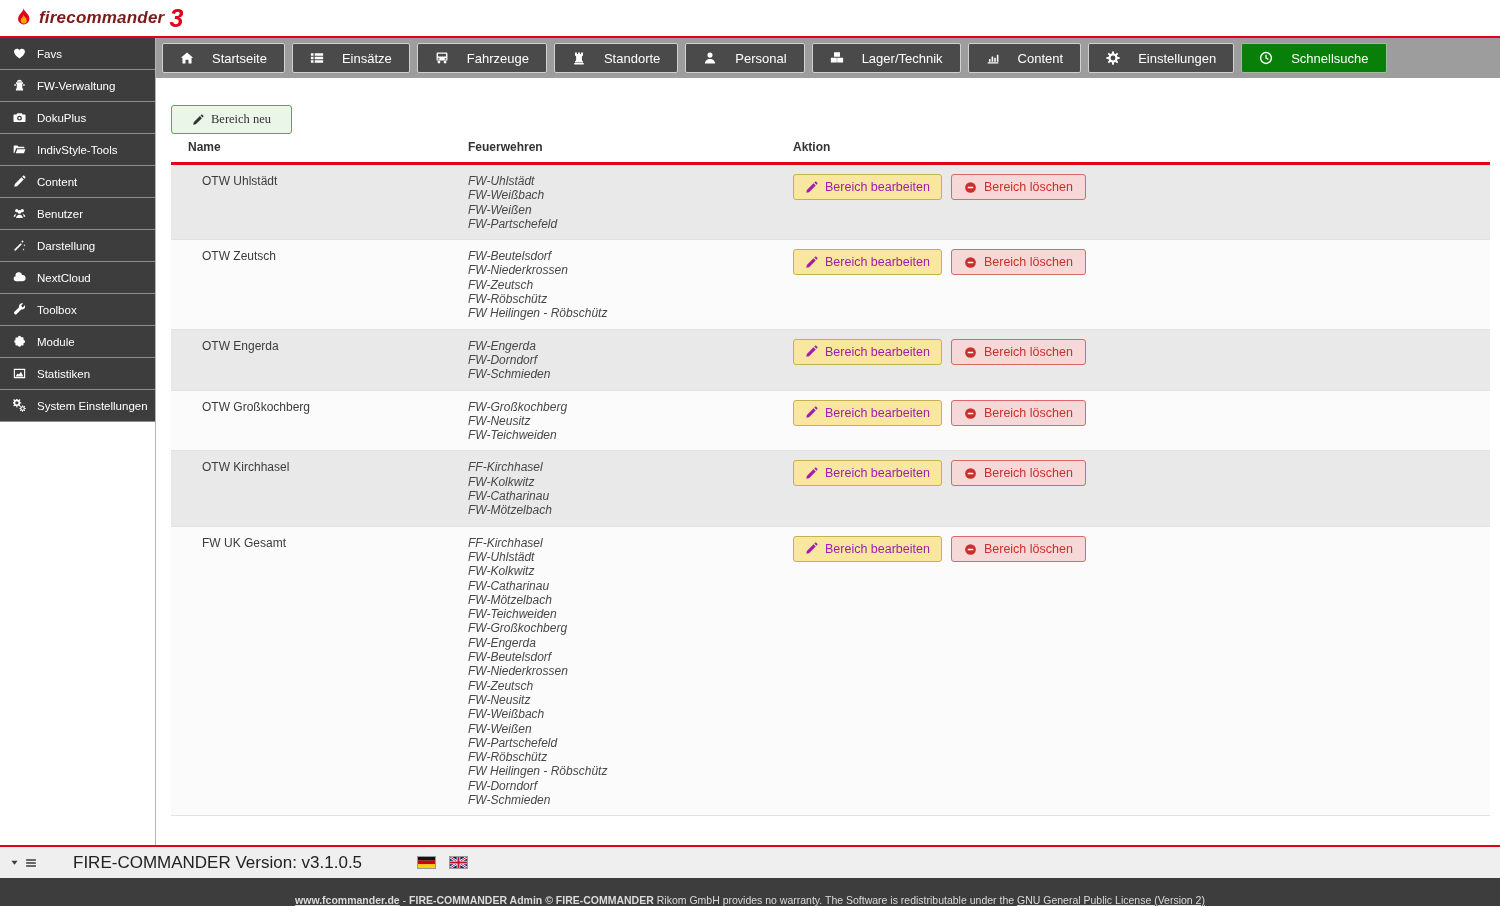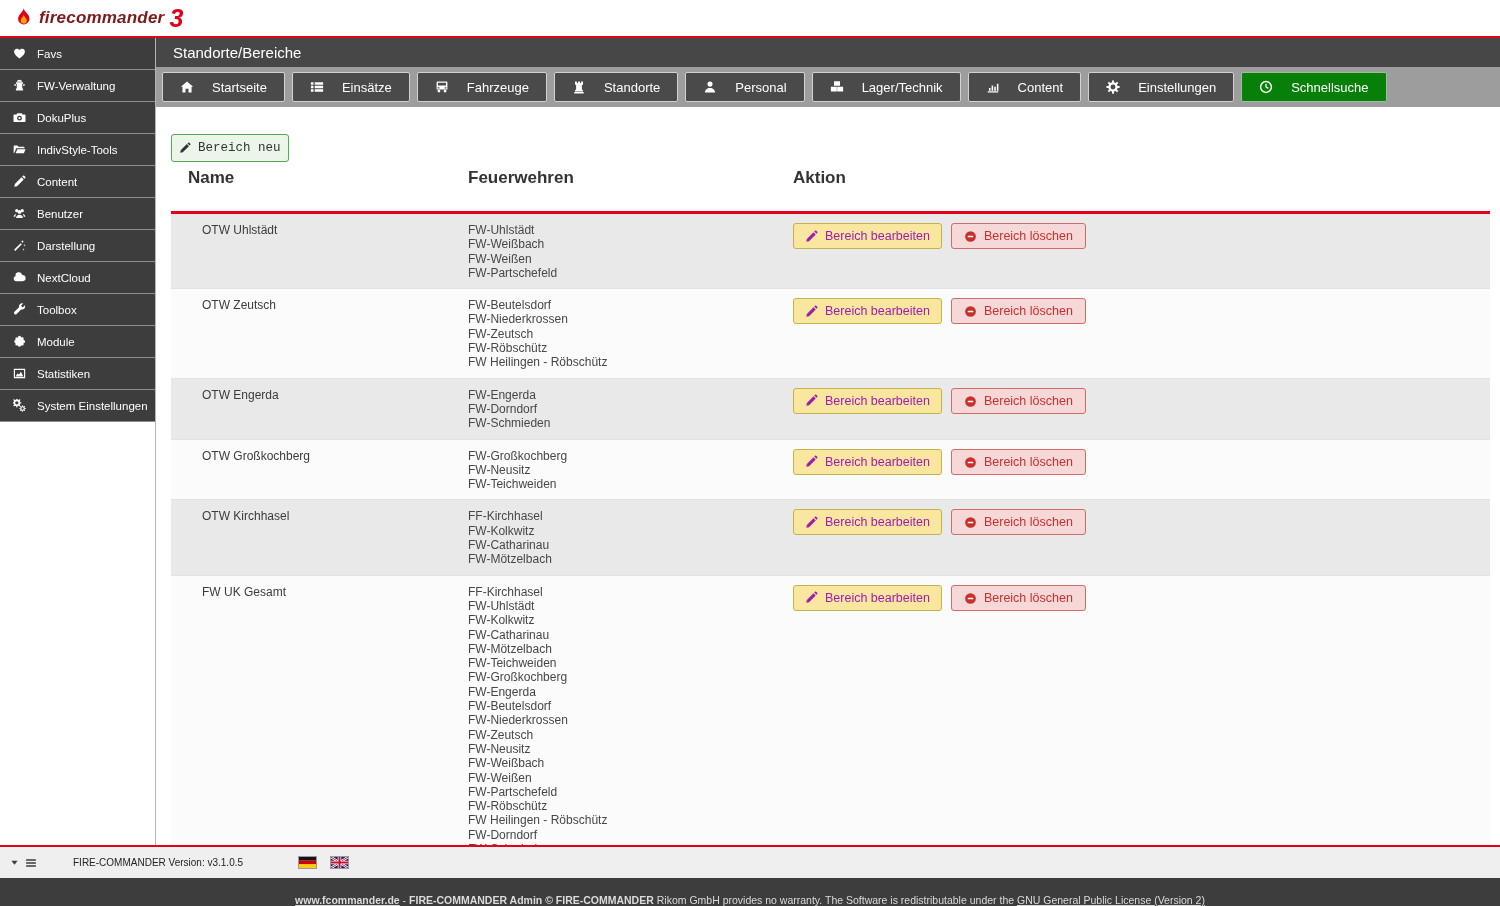--- a/index.html
+++ b/index.html
@@ -31,44 +31,44 @@
             padding-left:17px;}
   .toolbar{height:40px;background:#9d9d9d;display:flex;align-items:center;padding-left:6px;gap:7px;}
   .tb-btn{height:30px;background:#4a4a4a;border:1px solid #d2d2d2;border-radius:2px;color:#fff;
           font-size:13px;display:inline-flex;align-items:center;gap:18px;padding:0 17px;cursor:pointer;
           font-family:"Liberation Sans",sans-serif;}
   .tb-btn .ic svg{width:14px;height:14px;display:block;}
   .tb-btn.success{background:#087f08;border-color:#9dbf9d;}
 
   .content{padding:0 10px 0 15px;}
   .new-btn{margin-top:27px;display:inline-flex;align-items:center;gap:7px;background:#eaf6e8;
-           border:1px solid #58a758;border-radius:3px;padding:6px 7px;font-size:12.5px;color:#333;
-           cursor:pointer;font-family:Liberation Mono, monospace;}
+           border:1px solid #58a758;border-radius:3px;padding:6px 20px;font-size:12.5px;color:#333;
+           cursor:pointer;font-family:Liberation Serif, serif;}
   .new-btn .ic svg{width:12px;height:12px;display:block;}
 
-  .thead{display:grid;grid-template-columns:297px 325px 1fr;margin-top:6px;padding-bottom:23px;
-         border-bottom:3px solid #e2001a;font-weight:bold;font-size:17px;color:#333;}
+  .thead{display:grid;grid-template-columns:297px 325px 1fr;margin-top:6px;padding-bottom:8px;
+         border-bottom:3px solid #e2001a;font-weight:bold;font-size:12px;color:#333;}
   .thead .th:first-child{padding-left:17px;}
   .trow{display:grid;grid-template-columns:297px 325px 1fr;padding:9px 0 8px 0;font-size:12px;
         color:#444;border-bottom:1px solid #e2e2e2;background:#fbfbfb;}
   .trow.alt{background:#e9e9e9;}
   .cell.name{padding-left:31px;color:#3b3b3b;}
-  .fw-line{line-height:14.3px;color:#474747;}
+  .fw-line{line-height:14.3px;color:#474747;font-style:italic;}
   .cell.actions{display:flex;align-items:flex-start;gap:9px;}
   .btn-edit{background:#f9e79f;border:1px solid #c7b14d;color:#a21caf;border-radius:3px;
             padding:5px 11px;font-size:12.5px;display:inline-flex;align-items:center;gap:7px;
             cursor:pointer;font-family:"Liberation Sans",sans-serif;}
   .btn-delete{background:#f7d8d8;border:1px solid #d66a66;color:#c9302c;border-radius:3px;
             padding:5px 12px;font-size:12.5px;display:inline-flex;align-items:flex-end;gap:7px;
             cursor:pointer;font-family:"Liberation Sans",sans-serif;}
   .btn-edit .ic svg,.btn-delete .ic svg{width:13px;height:13px;display:block;}
 
   
   .footer{position:absolute;left:0;right:0;bottom:28px;height:31px;background:#efefef;
-          border-top:2px solid #e2001a;display:flex;align-items:center;font-size:10px;color:#222;}
+          border-top:2px solid #e2001a;display:flex;align-items:center;font-size:17px;color:#222;}
   .foot-toggle{margin-left:10px;display:flex;align-items:center;gap:6px;color:#3d3d3d;cursor:pointer;}
   .foot-toggle svg{display:block;}
   .version{margin-left:36px;}
   .flags{margin-left:55px;display:flex;gap:13px;align-items:center;}
   .flag{display:block;border:1px solid #9a9a9a;cursor:pointer;}
 
   .bottombar{position:absolute;left:0;right:0;bottom:0;height:28px;background:#3d3d3d;color:#dcdcdc;
              display:flex;align-items:flex-end;justify-content:center;font-size:10.5px;}
   .bottombar .lnk{color:#dcdcdc;text-decoration:underline;cursor:pointer;}
   .bottombar .bold{font-weight:bold;}
@@ -296,21 +296,20 @@
     <span class="ic">
           <svg>
             <use href="#i-cogs"></use>
           </svg>
         </span>
     <span class="lbl">System Einstellungen</span>
   </div>
 </div>
 
   <div class="main">
-    <div class="titlebar">Standorte/Bereiche</div>
     <div class="toolbar" id="toolbar">
   <button class="tb-btn">
     <span class="ic">
             <svg>
               <use href="#i-home"></use>
             </svg>
           </span>
     <span class="lbl">Startseite</span>
   </button>
 

